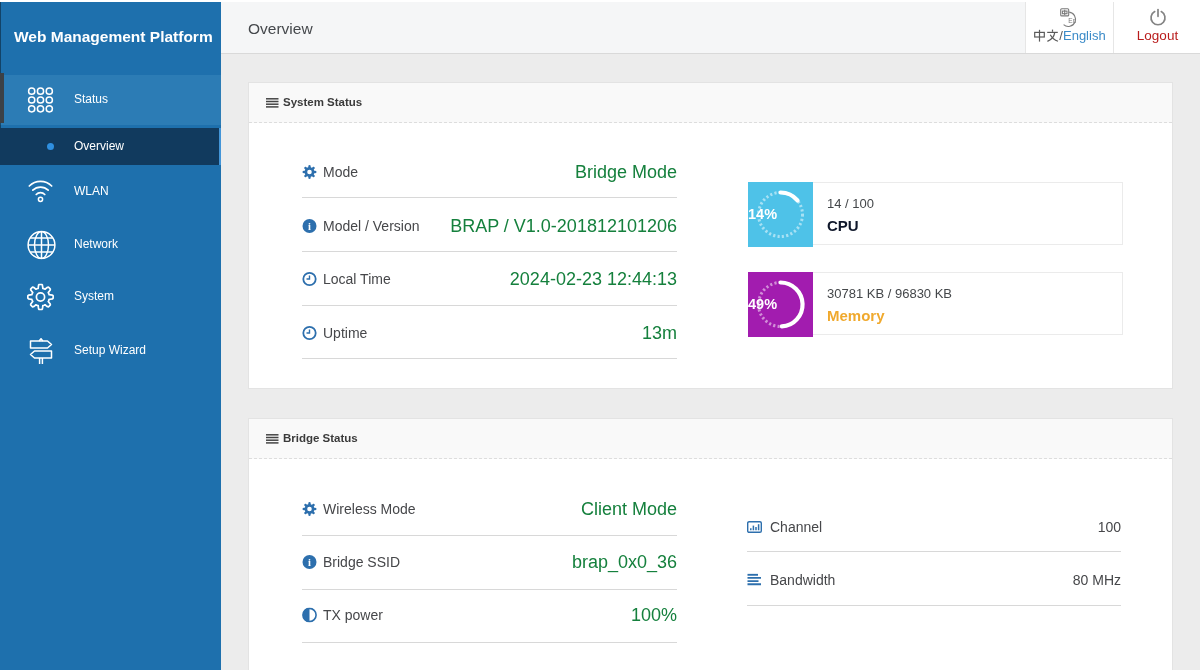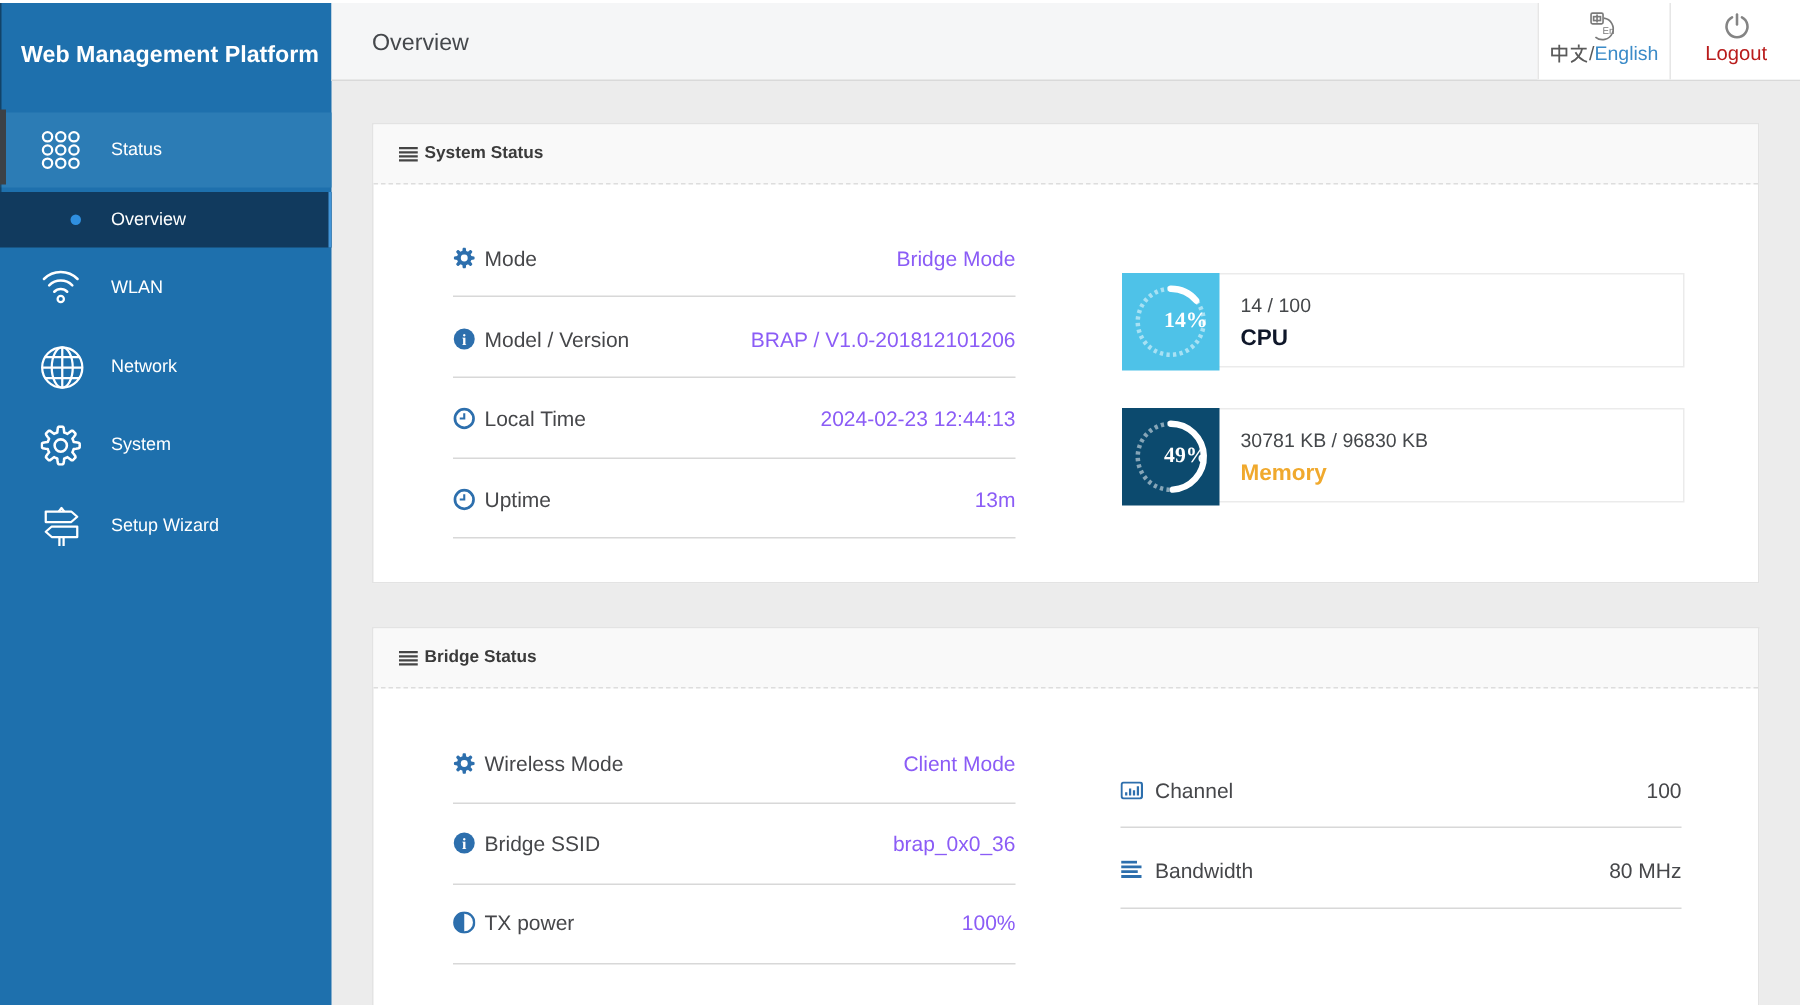--- a/index.html
+++ b/index.html
@@ -33,32 +33,32 @@
 
 .panel{position:absolute;left:248px;width:925px;background:#fff;border:1px solid #e3e3e3;}
 #panel1{top:82px;height:307px;}
 #panel2{top:418px;height:260px;border-bottom:none;}
 .phead{position:absolute;left:0;top:0;width:100%;height:40px;background:#f9f9f9;border-bottom:1px dashed #ddd;}
 .phead svg{position:absolute;left:17px;top:15px;}
 .phead .t{position:absolute;left:34px;top:13px;font-size:11.5px;font-weight:bold;color:#3b3b3b;}
 .irow{position:absolute;left:53px;width:375px;height:20px;}
 .irow .ic{position:absolute;left:0;top:50%;transform:translateY(-50%);}
 .irow .lb{position:absolute;left:21px;top:50%;transform:translateY(-50%);font-size:14px;color:#46474a;}
-.irow .vl{position:absolute;right:0;top:50%;transform:translateY(-50%);font-size:14px;color:#8b5cf6;}
+.irow .vl{position:absolute;right:0;top:50%;transform:translateY(-50%);font-size:18px;color:#15803d;}
 .sep{position:absolute;left:53px;width:375px;height:0;border-top:1px solid #d8d8d8;}
 .rrow{position:absolute;left:498px;width:374px;height:20px;}
 .rrow .ic{position:absolute;left:0;top:50%;transform:translateY(-50%);}
 .rrow .lb{position:absolute;left:23px;top:50%;transform:translateY(-50%);font-size:14px;color:#46474a;}
 .rrow .vl{position:absolute;right:0;top:50%;transform:translateY(-50%);font-size:14px;color:#46474a;}
 .rsep{position:absolute;left:498px;width:374px;height:0;border-top:1px solid #d8d8d8;}
 
 .gcard{position:absolute;left:499px;width:375px;height:63px;border:1px solid #ebebeb;background:#fff;}
 .gsq{position:absolute;left:-1px;top:-1px;width:65px;height:65px;}
 .gsq svg{position:absolute;left:0;top:0;}
-.gpct{position:absolute;left:0;top:0;width:85px;height:65px;line-height:65px;text-align:center;color:#fff;font-size:14.5px;font-weight:bold;font-family:Liberation Serif, serif;}
+.gpct{position:absolute;left:0;top:0;width:85px;height:65px;line-height:65px;text-align:left;color:#fff;font-size:14.5px;font-weight:bold;}
 .gtxt1{position:absolute;left:78px;top:13px;font-size:13px;color:#44474a;}
 .gtxt2{position:absolute;left:78px;top:34px;font-size:15px;font-weight:bold;}
 .cjk{display:inline-block;vertical-align:-2px;}
 </style>
 </head>
 <body>
 <div id="canvas">
 <svg width="0" height="0" style="position:absolute">
 <defs>
 <path id="gearp" d="M0.00,-12.65 L1.32,-12.58 L1.89,-11.91 L2.16,-10.15 L2.32,-8.65 L3.21,-8.36 L4.06,-7.97 L4.47,-7.75 L5.65,-8.70 L7.09,-9.75 L7.96,-9.83 L8.46,-9.40 L9.40,-8.46 L9.83,-7.96 L9.75,-7.09 L8.70,-5.65 L7.75,-4.48 L8.18,-3.64 L8.51,-2.77 L8.65,-2.32 L10.15,-2.16 L11.91,-1.89 L12.58,-1.32 L12.65,-0.00 L12.58,1.32 L11.91,1.89 L10.15,2.16 L8.65,2.32 L8.36,3.21 L7.97,4.06 L7.75,4.47 L8.70,5.65 L9.75,7.09 L9.83,7.96 L9.40,8.46 L8.46,9.40 L7.96,9.83 L7.09,9.75 L5.65,8.70 L4.47,7.75 L3.64,8.18 L2.77,8.51 L2.32,8.65 L2.16,10.15 L1.89,11.91 L1.32,12.58 L0.00,12.65 L-1.32,12.58 L-1.89,11.91 L-2.16,10.15 L-2.32,8.65 L-3.21,8.36 L-4.06,7.97 L-4.47,7.75 L-5.65,8.70 L-7.09,9.75 L-7.96,9.83 L-8.46,9.40 L-9.40,8.46 L-9.83,7.96 L-9.75,7.09 L-8.70,5.65 L-7.75,4.48 L-8.18,3.64 L-8.51,2.77 L-8.65,2.32 L-10.15,2.16 L-11.91,1.89 L-12.58,1.32 L-12.65,0.00 L-12.58,-1.32 L-11.91,-1.89 L-10.15,-2.16 L-8.65,-2.32 L-8.36,-3.21 L-7.97,-4.06 L-7.75,-4.48 L-8.70,-5.65 L-9.75,-7.09 L-9.83,-7.96 L-9.40,-8.46 L-8.46,-9.40 L-7.96,-9.83 L-7.09,-9.75 L-5.65,-8.70 L-4.47,-7.75 L-3.64,-8.18 L-2.77,-8.51 L-2.32,-8.65 L-2.16,-10.15 L-1.89,-11.91 L-1.32,-12.58 Z"></path>
@@ -239,21 +239,21 @@
           <circle cx="32.5" cy="32.5" r="22" fill="none" stroke="rgba(255,255,255,0.5)" stroke-width="3" stroke-dasharray="2.2,2.2"></circle>
           <path d="M32.5,10.5 A22,22 0 0 1 49.45,18.36" fill="none" stroke="#fff" stroke-width="4.2" stroke-linecap="round"></path>
         </svg>
         <div class="gpct">14%</div>
       </div>
       <div class="gtxt1">14 / 100</div>
       <div class="gtxt2" style="color:#0f172a;">CPU</div>
     </div>
 
     <div class="gcard" style="top:189px;">
-      <div class="gsq" style="background:#0c4a6e;">
+      <div class="gsq" style="background:#a21caf;">
         <svg width="65" height="65" viewBox="0 0 65 65">
           <circle cx="32.5" cy="32.5" r="22" fill="none" stroke="rgba(255,255,255,0.5)" stroke-width="3" stroke-dasharray="2.2,2.2"></circle>
           <path d="M32.5,10.5 A22,22 0 0 1 33.88,54.46" fill="none" stroke="#fff" stroke-width="4.2" stroke-linecap="round"></path>
         </svg>
         <div class="gpct">49%</div>
       </div>
       <div class="gtxt1">30781 KB / 96830 KB</div>
       <div class="gtxt2" style="color:#f0a92d;">Memory</div>
     </div>
   </div>

